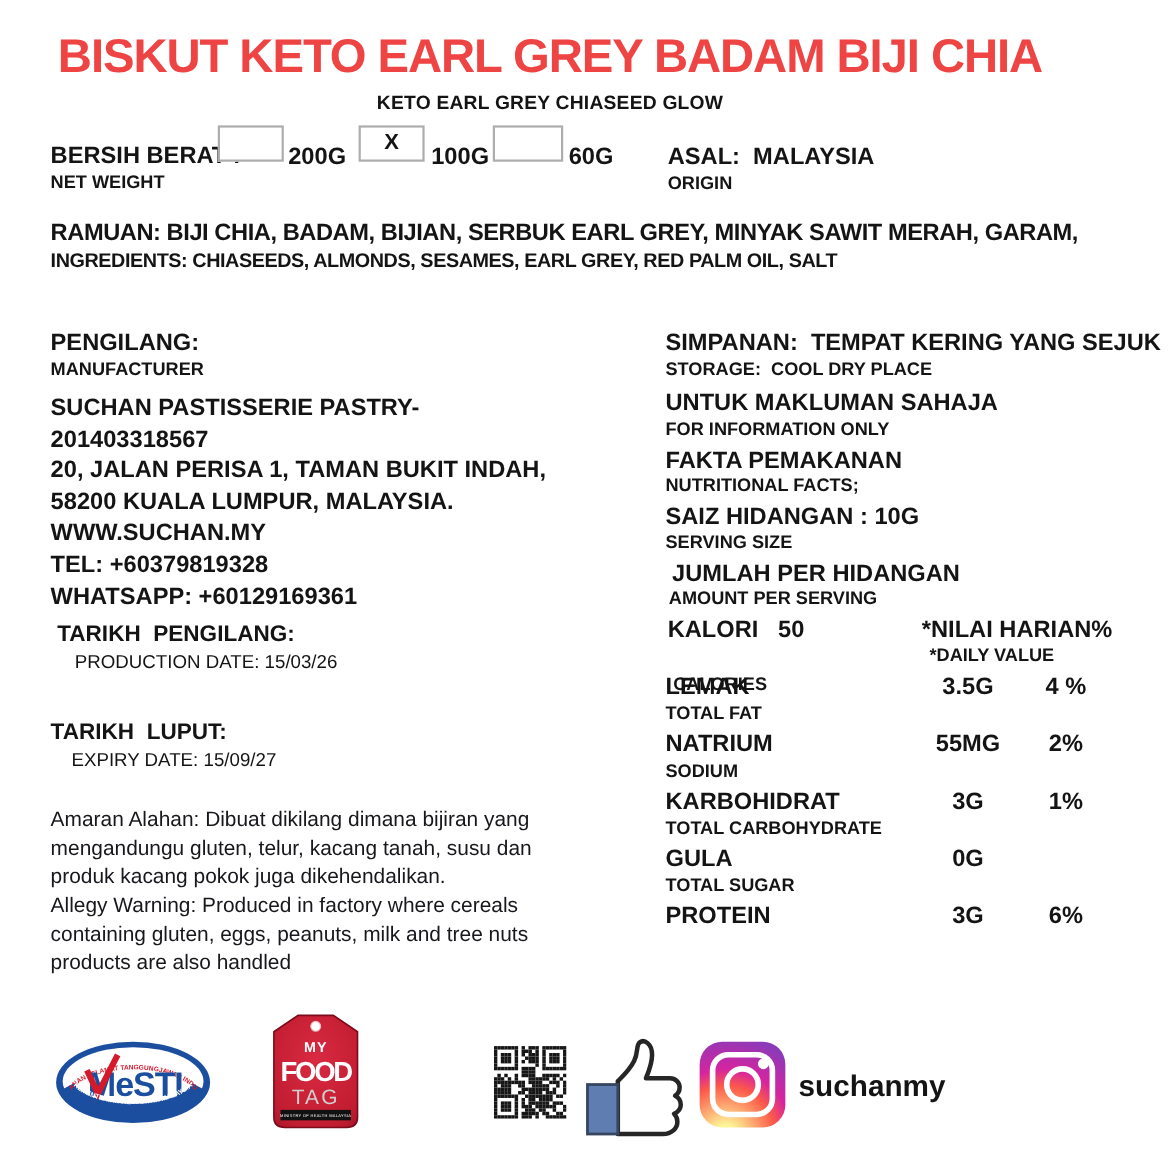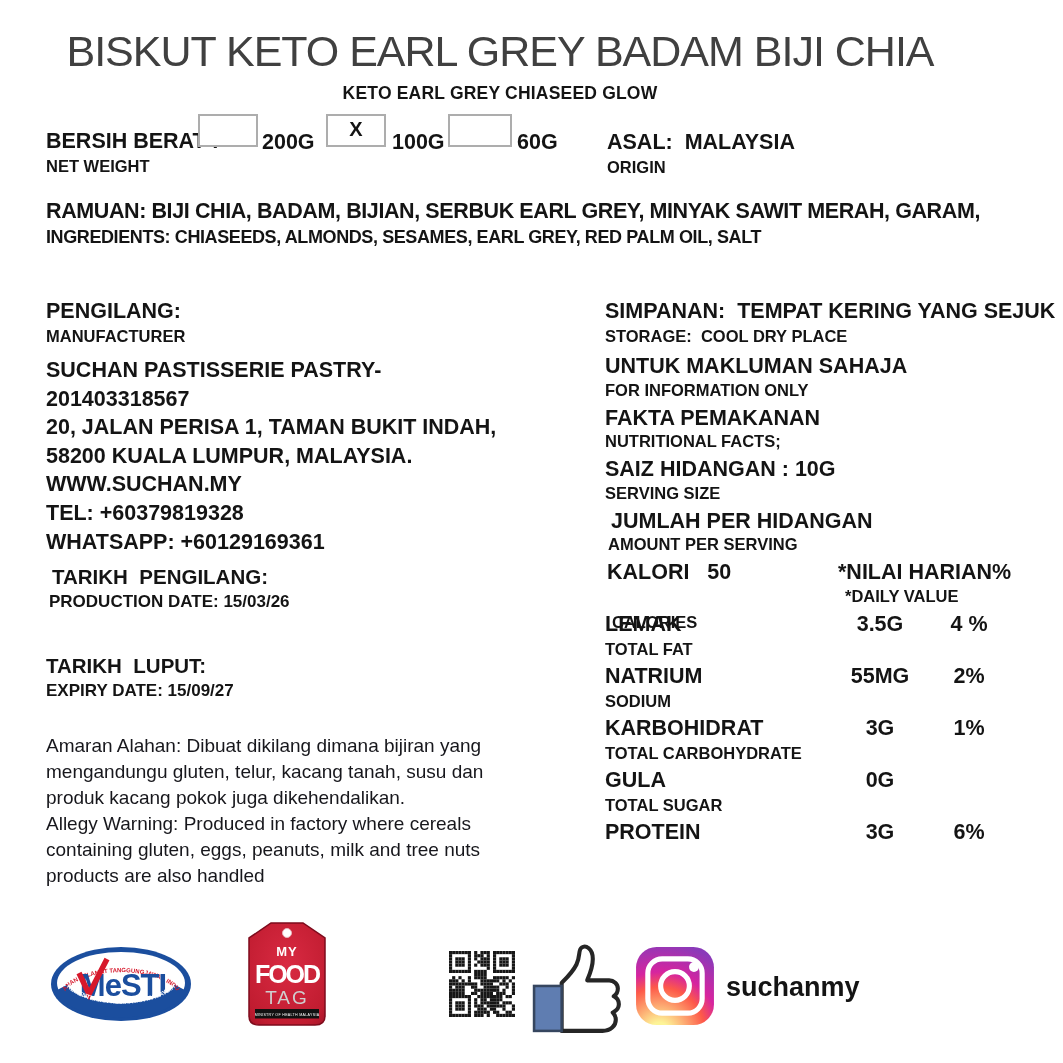--- a/index.html
+++ b/index.html
@@ -5,30 +5,30 @@
   html,body { margin:0; padding:0; }
   body {
     width:1063px; height:1063px; background:#ffffff;
     font-family:"Liberation Sans", sans-serif; color:#141414;
     position:relative; overflow:hidden;
   }
   .abs { position:absolute; }
   .pre { white-space:pre; }
   .title {
     position:absolute; top:27px; left:0; width:1000px; text-align:center;
-    font-size:43px; font-weight:normal; letter-spacing:-1px; color:#404040;
+    font-size:43px; font-weight:bold; letter-spacing:-1px; color:#ef4444;
   }
   .subtitle {
     position:absolute; top:83px; left:0; width:1000px; text-align:center;
     font-size:17.5px; font-weight:bold; letter-spacing:0.2px;
   }
   .t-lg  { font-size:21.5px; font-weight:bold; }
   .t-md  { font-size:20.5px; font-weight:bold; }
   .t-sm  { font-size:16.5px; font-weight:bold; }
-  .t-xs  { font-size:17px;  font-weight:bold; }
+  .t-xs  { font-size:17px;  font-weight:normal;margin-left:19px; }
   .cond  { letter-spacing:-0.4px;text-align:center; }
   .cb {
     position:absolute; width:56px; height:29px; background:#fff;
     border:2px solid #adadad; text-align:center;
     font-size:20px; font-weight:bold; line-height:27px;
   }
   .addr { position:absolute; left:46px; top:356px; font-size:21.5px; font-weight:bold; line-height:28.6px; }
   .allergy {
     position:absolute; left:46px; top:733px; width:490px;
     font-size:19px; line-height:26px; font-weight:normal; color:#17171c;

